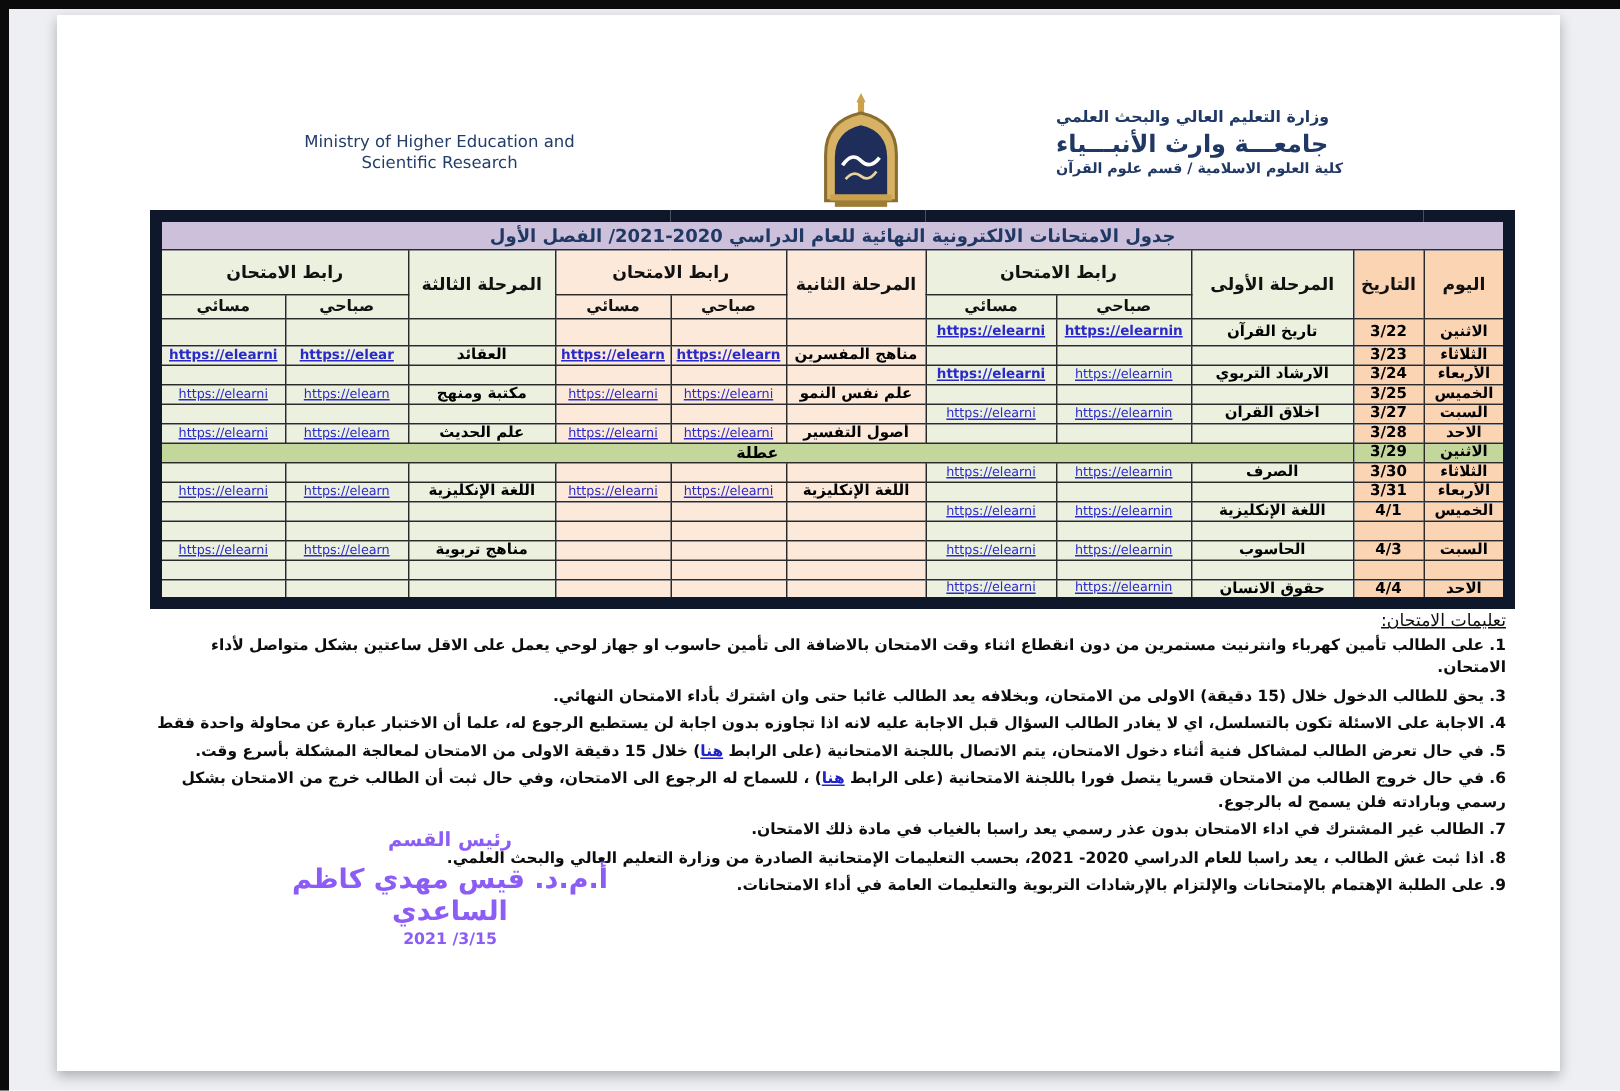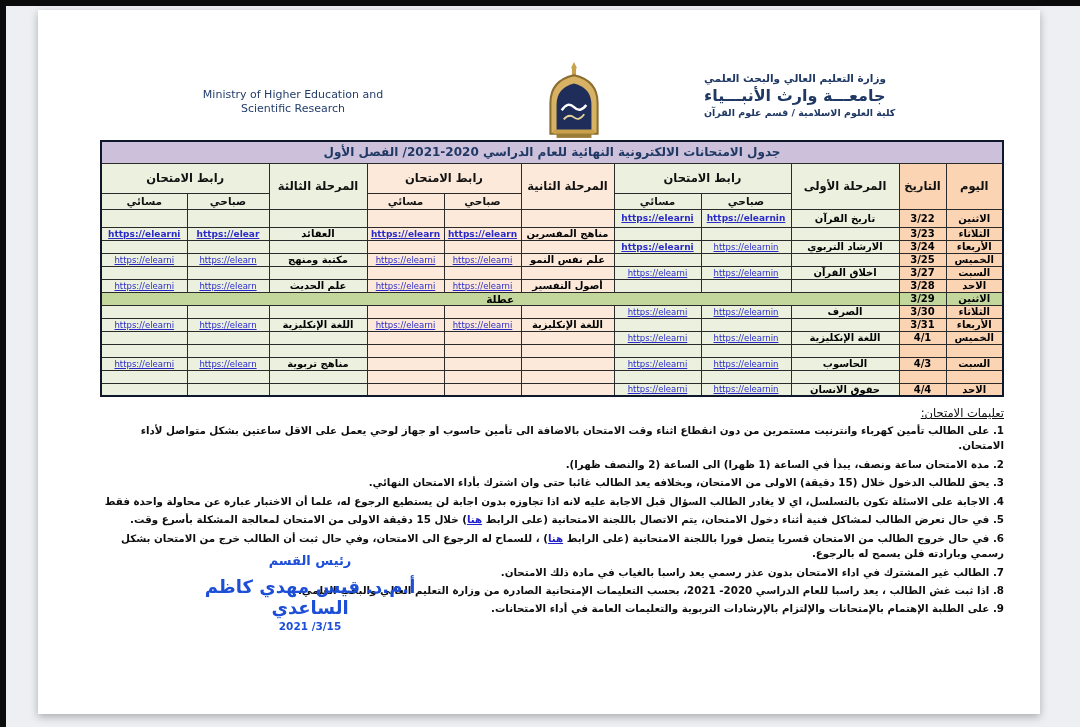--- a/index.html
+++ b/index.html
@@ -20,21 +20,21 @@
   .head-en .uni{font-size:14.5px;margin-top:3px;}
   .logo{position:absolute;left:492px;top:52px;width:88px;height:80px;}
   .head-ar{position:absolute;right:36px;top:62px;width:300px;text-align:left;color:#1f3864;direction:rtl;}
   .head-ar .l1{font-size:10.5px;font-weight:bold;}
   .head-ar .l2{font-size:16px;font-weight:bold;margin-top:2px;}
   .head-ar .l3{font-size:9.5px;font-weight:bold;margin-top:2px;}
   
   table.sched{
     position:absolute;left:62px;top:130px;width:903px;
     border-collapse:collapse;table-layout:fixed;direction:rtl;
-    border:2px solid #0f172a;
+    border:8px solid #0f172a;
   }
   table.sched td,table.sched th{
     border:1px solid #2a2a2a;padding:0 2px;overflow:hidden;white-space:nowrap;
     text-align:center;vertical-align:middle;
   }
   tr.title-row{height:22px;}
   td.title-cell{background:#ccc0da;color:#1f3864;font-weight:bold;font-size:12px;}
   tr.hr1{height:30px;} tr.hr2{height:16px;}
   th{font-weight:bold;color:#111;}
   .th-big{font-size:11.5px;}
@@ -50,21 +50,21 @@
   .lnk{color:#2a2ac8;text-decoration:underline;cursor:pointer;}
   .lnk.b{font-weight:bold;font-size:9px;}
   td.c-hol{background:#c3d69b;font-weight:bold;font-size:10.5px;}
   td.hol{background:#c3d69b !important;}
   
   .instr{position:absolute;right:36px;top:396px;width:912px;direction:rtl;text-align:right;color:#0d0d0d;}
   .instr .ititle{font-size:11.5px;font-weight:normal;text-decoration:underline;margin-bottom:3px;}
   .instr p{margin:0 0 3px 0;font-size:10.3px;font-weight:bold;line-height:1.5;white-space:normal;}
   .hna{color:#2222cc;text-decoration:underline;font-weight:bold;cursor:pointer;}
   
-  .sig{position:absolute;left:152px;top:543px;width:240px;text-align:center;direction:rtl;color:#1d4ed8;}
+  .sig{position:absolute;left:142px;top:543px;width:240px;text-align:center;direction:rtl;color:#8b5cf6;}
   .sig .role{font-size:13px;font-weight:bold;letter-spacing:1px;}
   .sig .name{font-size:18px;font-weight:bold;margin-top:8px;}
   .sig .date{font-size:10.5px;font-weight:bold;margin-top:2px;direction:ltr;}
 </style>
 </head>
 <body>
 
 <div class="edge-top"></div>
 <div class="edge-left"></div>
 
@@ -306,21 +306,20 @@
       <td class="c-sub g"></td>
       <td class="c-lnk g"><span class="lnk"></span></td>
       <td class="c-lnk g"><span class="lnk"></span></td>
     </tr>
     </tbody>
   </table>
 
   <div class="instr">
     <div class="ititle">تعليمات الامتحان:</div>
     <p>1. على الطالب تأمين كهرباء وانترنيت مستمرين من دون انقطاع اثناء وقت الامتحان بالاضافة الى تأمين حاسوب او جهاز لوحي يعمل على الاقل ساعتين بشكل متواصل لأداء الامتحان.</p>
-    <p>2. مدة الامتحان ساعة ونصف، يبدأ في الساعة (1 ظهرا) الى الساعة (2 والنصف ظهرا).</p>
     <p>3. يحق للطالب الدخول خلال (15 دقيقة) الاولى من الامتحان، وبخلافه يعد الطالب غائبا حتى وان اشترك بأداء الامتحان النهائي.</p>
     <p>4. الاجابة على الاسئلة تكون بالتسلسل، اي لا يغادر الطالب السؤال قبل الاجابة عليه لانه اذا تجاوزه بدون اجابة لن يستطيع الرجوع له، علما أن الاختبار عبارة عن محاولة واحدة فقط</p>
     <p><span>5. في حال تعرض الطالب لمشاكل فنية أثناء دخول الامتحان، يتم الاتصال باللجنة الامتحانية (على الرابط </span><span class="hna">هنا</span><span>) خلال 15 دقيقة الاولى من الامتحان لمعالجة المشكلة بأسرع وقت.</span></p>
     <p><span>6. في حال خروج الطالب من الامتحان قسريا يتصل فورا باللجنة الامتحانية (على الرابط </span><span class="hna">هنا</span><span>) ، للسماح له الرجوع الى الامتحان، وفي حال ثبت أن الطالب خرج من الامتحان بشكل رسمي وبارادته فلن يسمح له بالرجوع.</span></p>
     <p>7. الطالب غير المشترك في اداء الامتحان بدون عذر رسمي يعد راسبا بالغياب في مادة ذلك الامتحان.</p>
     <p>8. اذا ثبت غش الطالب ، يعد راسبا للعام الدراسي 2020- 2021، بحسب التعليمات الإمتحانية الصادرة من وزارة التعليم العالي والبحث العلمي.</p>
     <p>9. على الطلبة الإهتمام بالإمتحانات والإلتزام بالإرشادات التربوية والتعليمات العامة في أداء الامتحانات.</p>
   </div>
 
   <div class="sig">

